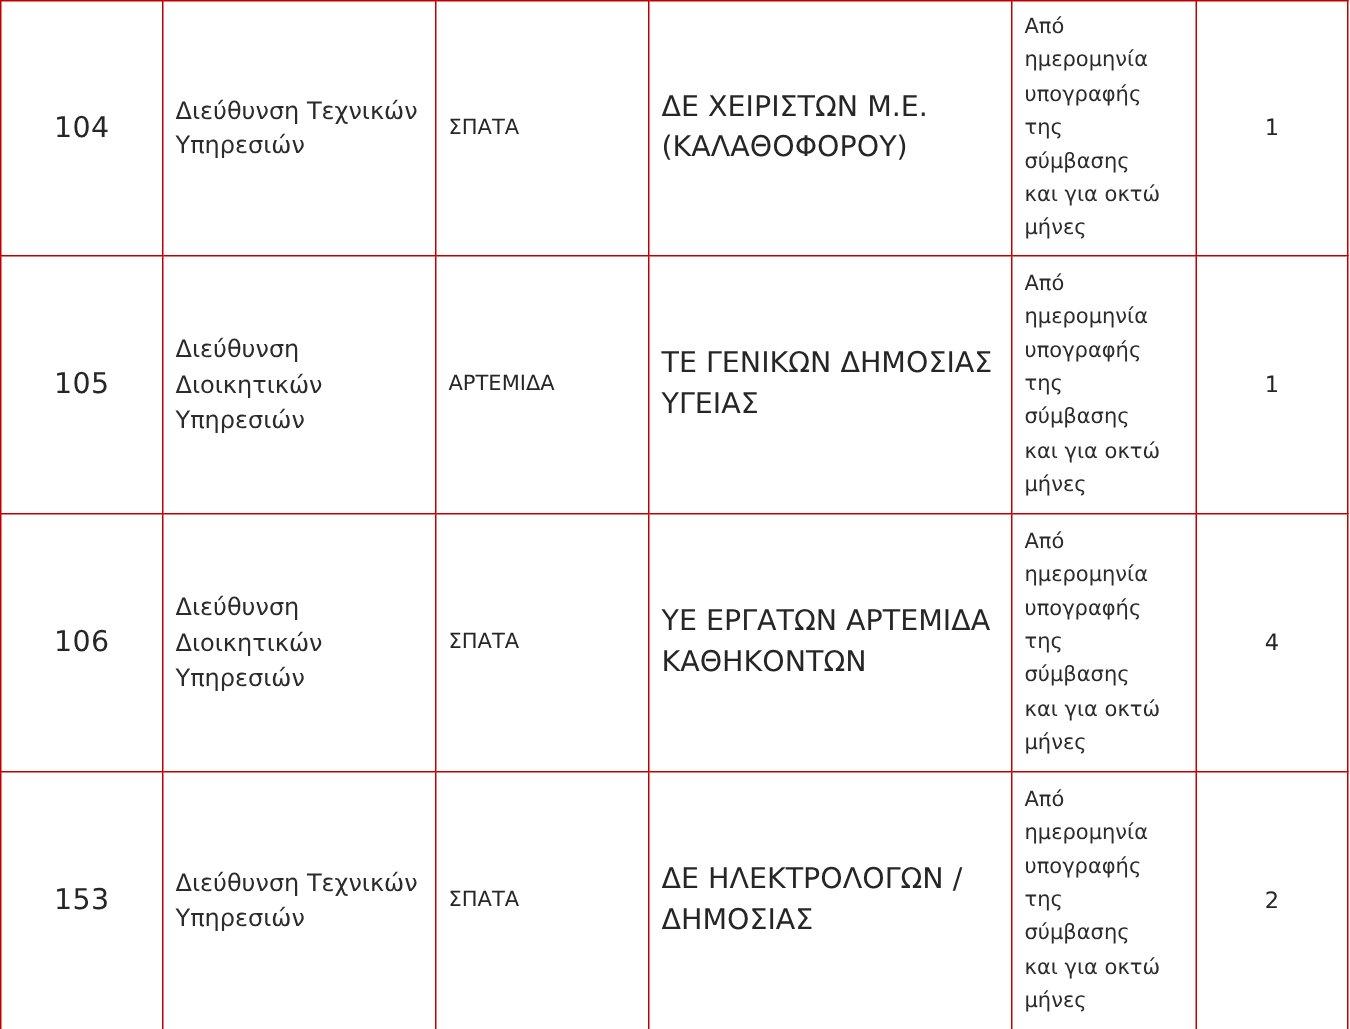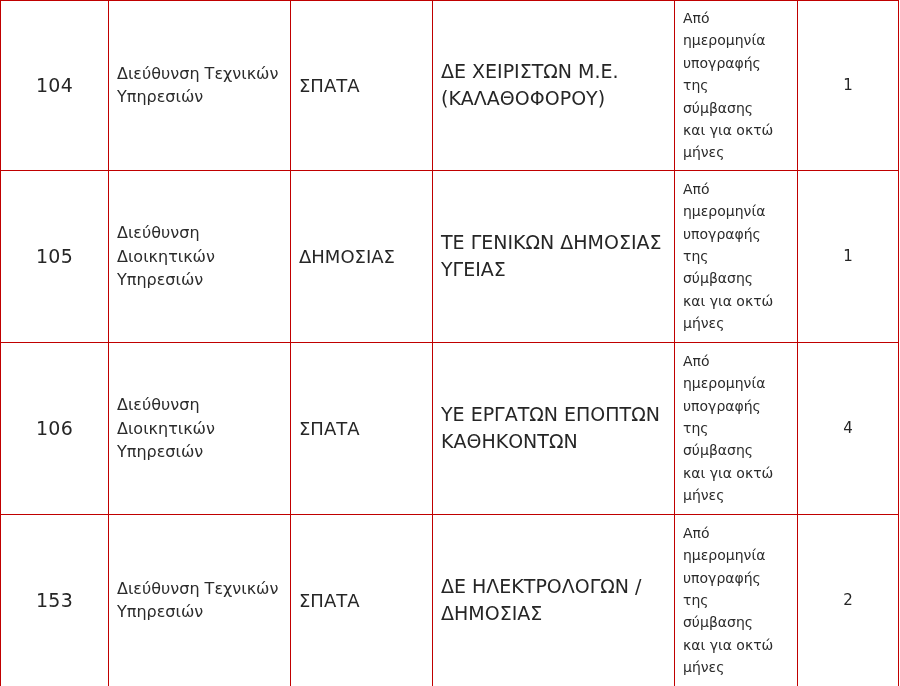--- a/index.html
+++ b/index.html
@@ -47,21 +47,21 @@
     color: #262626;
     letter-spacing: 0.2px;
   }
   td.dept {
     font-size: 16px;
     line-height: 1.45;
     color: #2b2b2b;
     padding-left: 14px;
   }
   td.place {
-    font-size: 18px;
+    font-size: 14px;
     color: #262626;
     padding-left: 14px;
   }
   td.spec {
     font-size: 19px;
     line-height: 1.45;
     color: #262626;
     padding-left: 10px;
   }
   td.duration {
@@ -114,41 +114,41 @@
             <span>και για οκτώ</span>
             <span>μήνες</span>
           </div>
         </td>
         <td class="count">1</td>
       </tr>
 
       <tr class="row-2">
         <td class="code">105</td>
         <td class="dept">Διεύθυνση Διοικητικών Υπηρεσιών</td>
-        <td class="place">ΔΗΜΟΣΙΑΣ</td>
+        <td class="place">ΑΡΤΕΜΙΔΑ</td>
         <td class="spec">ΤΕ ΓΕΝΙΚΩΝ ΔΗΜΟΣΙΑΣ ΥΓΕΙΑΣ</td>
         <td class="duration">
           <div class="dur-lines">
             <span>Από</span>
             <span>ημερομηνία</span>
             <span>υπογραφής</span>
             <span>της</span>
             <span>σύμβασης</span>
             <span>και για οκτώ</span>
             <span>μήνες</span>
           </div>
         </td>
         <td class="count">1</td>
       </tr>
 
       <tr class="row-3">
         <td class="code">106</td>
         <td class="dept">Διεύθυνση Διοικητικών Υπηρεσιών</td>
         <td class="place">ΣΠΑΤΑ</td>
-        <td class="spec"> ΥΕ ΕΡΓΑΤΩΝ ΕΠΟΠΤΩΝ ΚΑΘΗΚΟΝΤΩΝ</td>
+        <td class="spec"> ΥΕ ΕΡΓΑΤΩΝ ΑΡΤΕΜΙΔΑ ΚΑΘΗΚΟΝΤΩΝ</td>
         <td class="duration">
           <div class="dur-lines">
             <span>Από</span>
             <span>ημερομηνία</span>
             <span>υπογραφής</span>
             <span>της</span>
             <span>σύμβασης</span>
             <span>και για οκτώ</span>
             <span>μήνες</span>
           </div>

